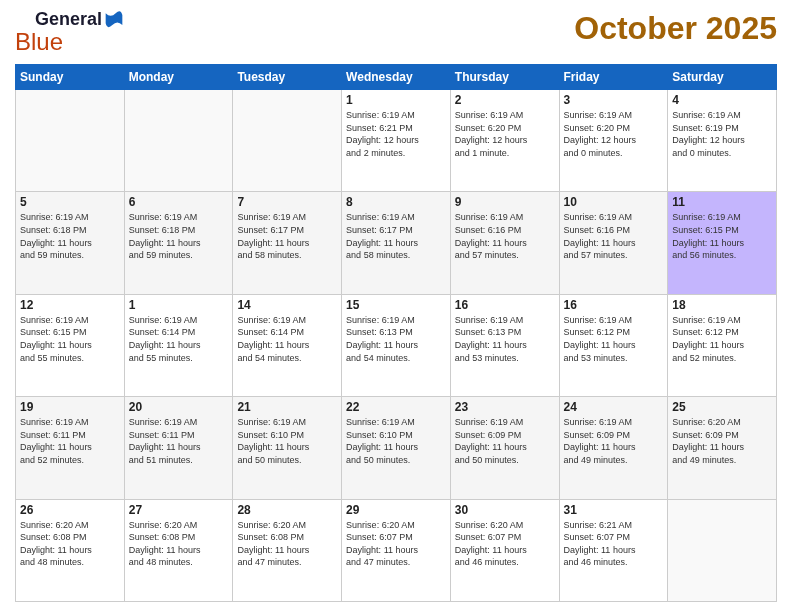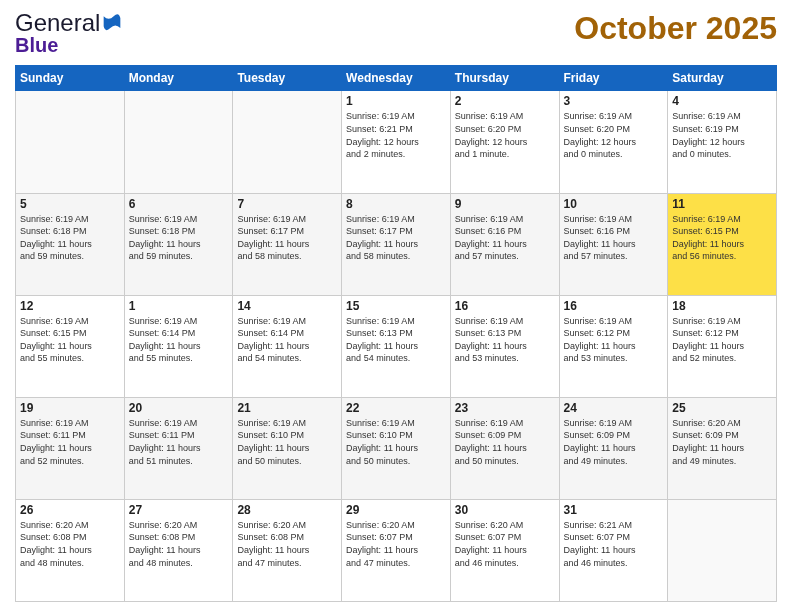--- a/index.html
+++ b/index.html
@@ -21,24 +21,25 @@
       display: flex;
       justify-content: space-between;
       align-items: flex-start;
       margin-bottom: 8px;
     }
     .logo {
       display: flex;
       align-items: center;
     }
     .logo-text {
-      font-size: 24px;
-      font-weight: normal;
+      font-size: 18px;
+      font-weight: bold;
       color: #1a1a2e;
       line-height: 1.1;
+      margin-left: 20px;
     }
     .logo-text span {
       color: #1565c0;
     }
     .logo-icon {
       width: 20px;
       height: 20px;
       margin-left: 2px;
     }
     .title-block {
@@ -108,21 +109,21 @@
       <div>
         <div style="display:flex;align-items:center;">
           <span class="logo-text">
             <span style="color:#1a1a2e;">General</span>
           </span>
 
           <svg class="logo-icon" viewBox="0 0 24 20" fill="none" xmlns="http://www.w3.org/2000/svg">
             <path d="M2 2 Q8 8 14 2 Q20 -4 22 4 L22 16 Q16 10 10 16 Q4 22 2 14 Z" fill="#1565c0"></path>
           </svg>
         </div>
-        <div style="color:#4c1d95;font-size:20px;font-weight:bold;margin-top:-2px;">Blue</div>
+        <div style="color:#c2410c;font-size:24px;font-weight:normal;margin-top:-2px;">Blue</div>
       </div>
     </div>
     <div class="title-block">
       <div class="month-title">October 2025</div>
     </div>
   </div>
 
   <table class="calendar">
     <thead>
       <tr>
@@ -205,21 +206,21 @@
 Daylight: 11 hours
 and 57 minutes.</div>
           </td>
           <td style="background: rgb(245, 245, 245);">
             <span class="day-num">10</span>
             <div class="day-info" style="white-space: pre-line;">Sunrise: 6:19 AM
 Sunset: 6:16 PM
 Daylight: 11 hours
 and 57 minutes.</div>
           </td>
-          <td style="background: #fde047;">
+          <td style="background: #c4b5fd;">
             <span class="day-num">11</span>
             <div class="day-info" style="white-space: pre-line;">Sunrise: 6:19 AM
 Sunset: 6:15 PM
 Daylight: 11 hours
 and 56 minutes.</div>
           </td>
         </tr>
         <tr style="background: #3b82f6;">
           <td style="background: rgb(255, 255, 255);">
             <span class="day-num">12</span>

